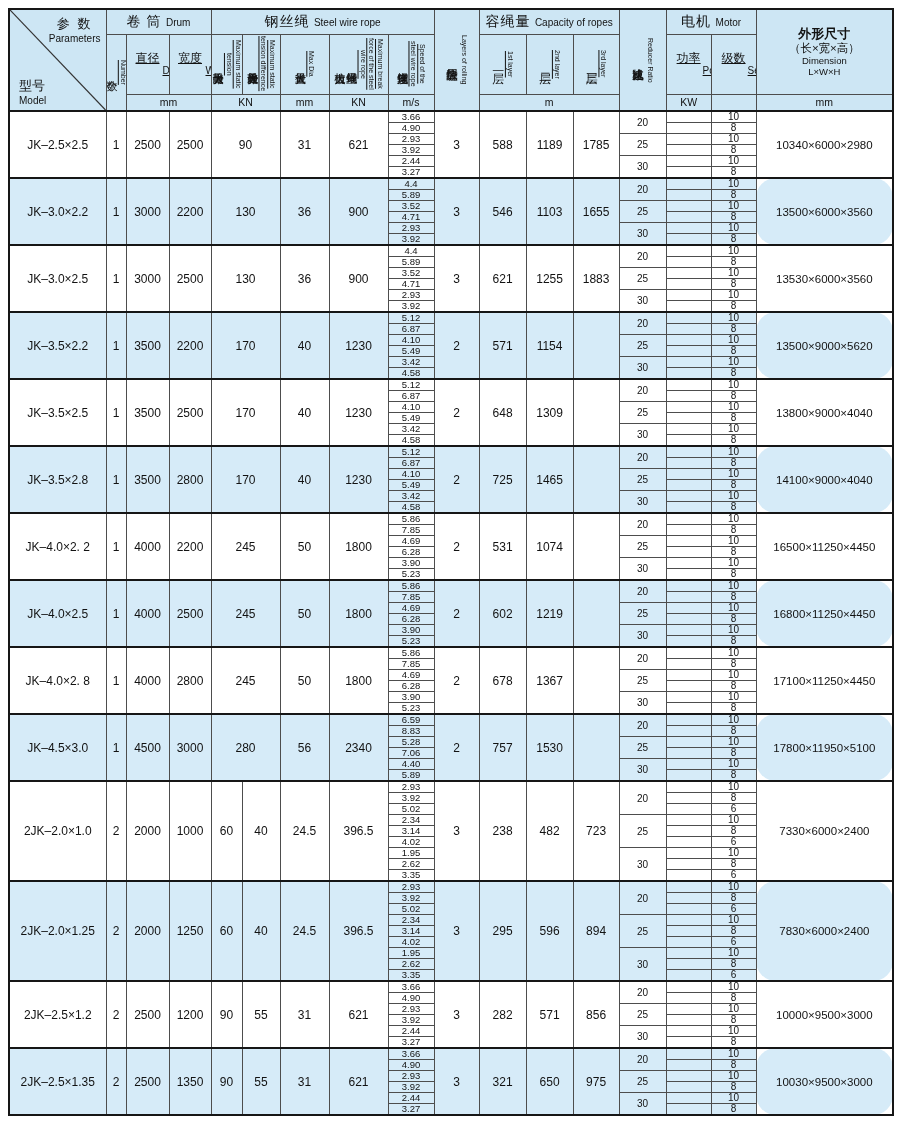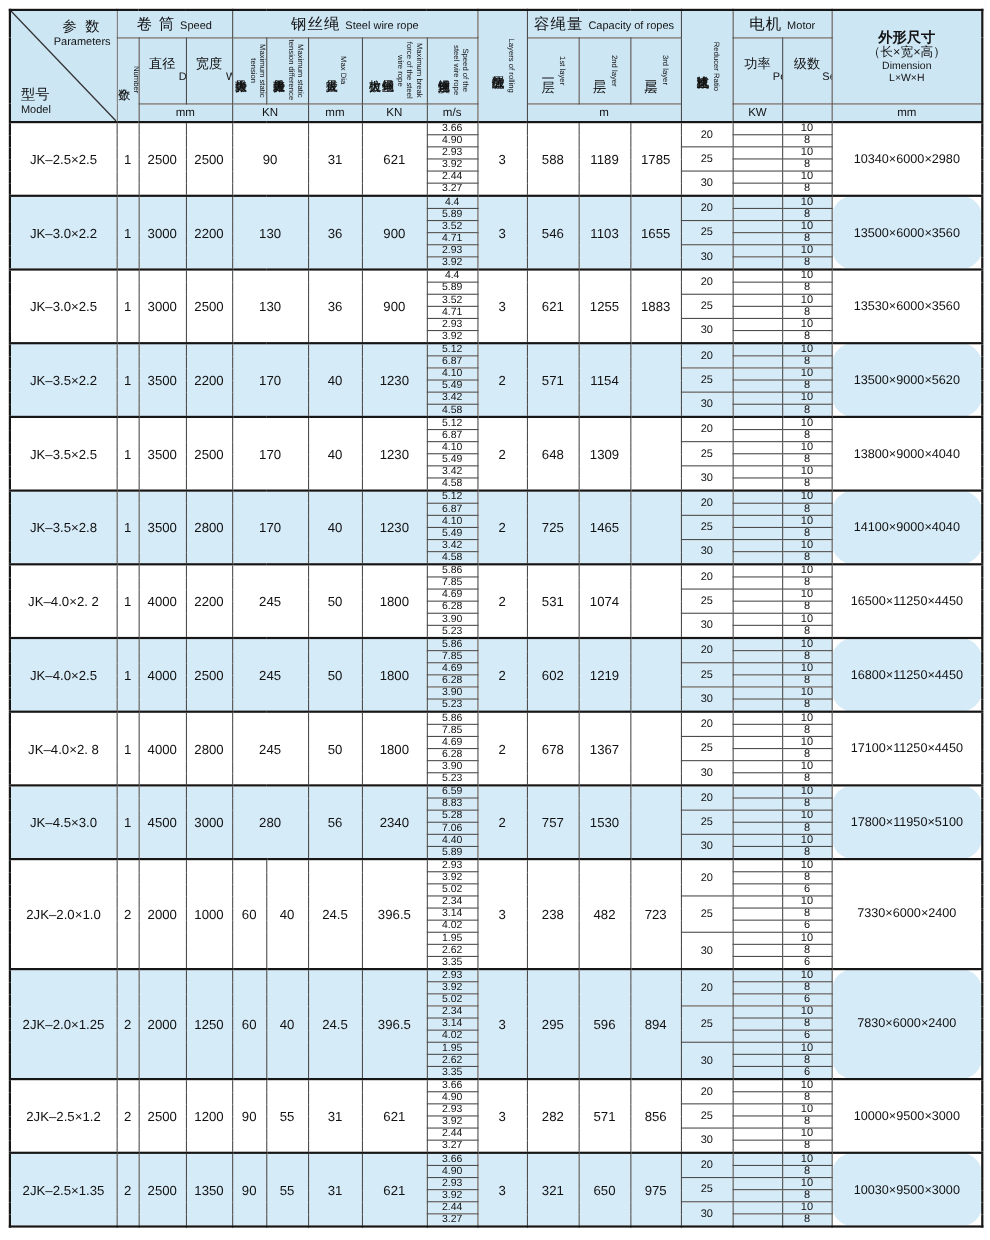--- a/index.html
+++ b/index.html
@@ -10,21 +10,21 @@
     --txt:#121212;
   }
   *{box-sizing:border-box;}
   body{margin:0;background:#fff;font-family:"Liberation Sans",sans-serif;color:var(--txt);}
   .sheet{width:900px;height:1127px;padding:8px;background:#fff;}
   table{border-collapse:collapse;table-layout:fixed;width:884px;border:2px solid var(--heavy);}
   th,td{border:1px solid var(--line);padding:0;text-align:center;vertical-align:middle;overflow:hidden;}
   thead th{background:var(--hdr-bg);font-weight:normal;}
   thead tr.hrow-c th{border-bottom:2px solid var(--heavy);}
   tr.hrow-a{height:25px;}
-  tr.hrow-b{height:60px;}
+  tr.hrow-b{height:60px;text-decoration:underline;}
   tr.hrow-c{height:17px;font-size:10.5px;}
   tbody tr{height:11px;}
   tbody tr.shade td{background:var(--shade-bg);}
   tbody tr.block-start td{border-top:2px solid var(--heavy);}
   .ghead .gzh{font-size:14px;letter-spacing:1px;}
   .ghead .gen{font-size:10px;}
   .hz .zh{font-size:12px;display:block;line-height:1.15;}
   .hz .en{font-size:10px;display:block;line-height:1.1;margin-left:36px;}
   .vwrap{display:flex;flex-direction:row;align-items:center;justify-content:center;gap:1px;width:100%;height:100%;}
   .vzh{writing-mode:vertical-rl;text-orientation:upright;font-size:11px;line-height:1.08;white-space:pre-line;letter-spacing:0;}
@@ -80,21 +80,21 @@
             </svg>
         <div class="c-top">
           <span class="zh">参 数</span>
           <span class="en">Parameters</span>
         </div>
         <div class="c-bottom">
           <span class="zh">型号</span>
           <span class="en">Model</span>
         </div>
       </th>
-      <th colspan="3" class="ghead"><span class="gzh">卷 筒</span> <span class="gen">Speed</span></th>
+      <th colspan="3" class="ghead"><span class="gzh">卷 筒</span> <span class="gen">Drum</span></th>
       <th colspan="5" class="ghead"><span class="gzh">钢丝绳</span> <span class="gen">Steel wire rope</span></th>
       <th rowspan="3">
         <div class="vwrap">
               <span class="vzh" style="font-size:11.5px">缠绕层数</span>
               <span class="ven">Layers of rolling</span>
             </div>
       </th>
       <th colspan="3" class="ghead"><span class="gzh">容绳量</span> <span class="gen">Capacity of ropes</span></th>
       <th rowspan="3">
         <div class="vwrap">

